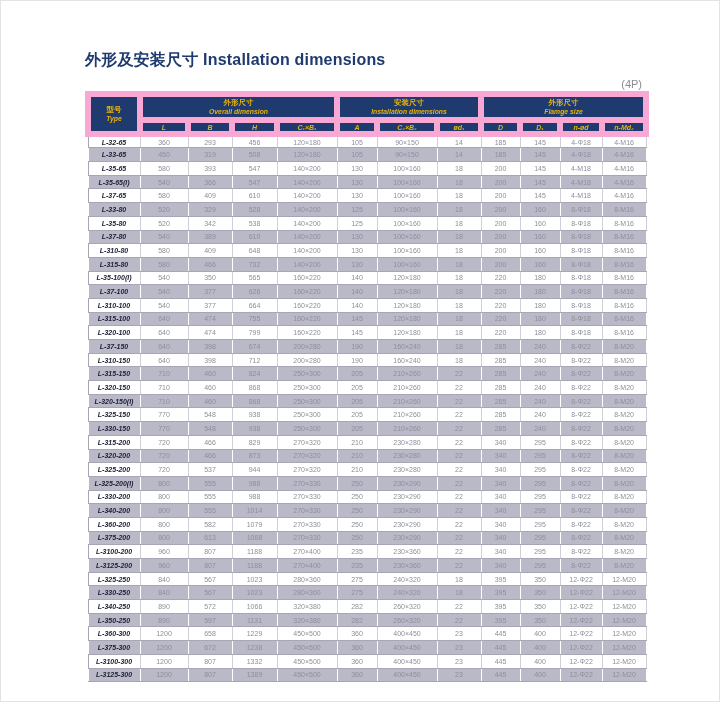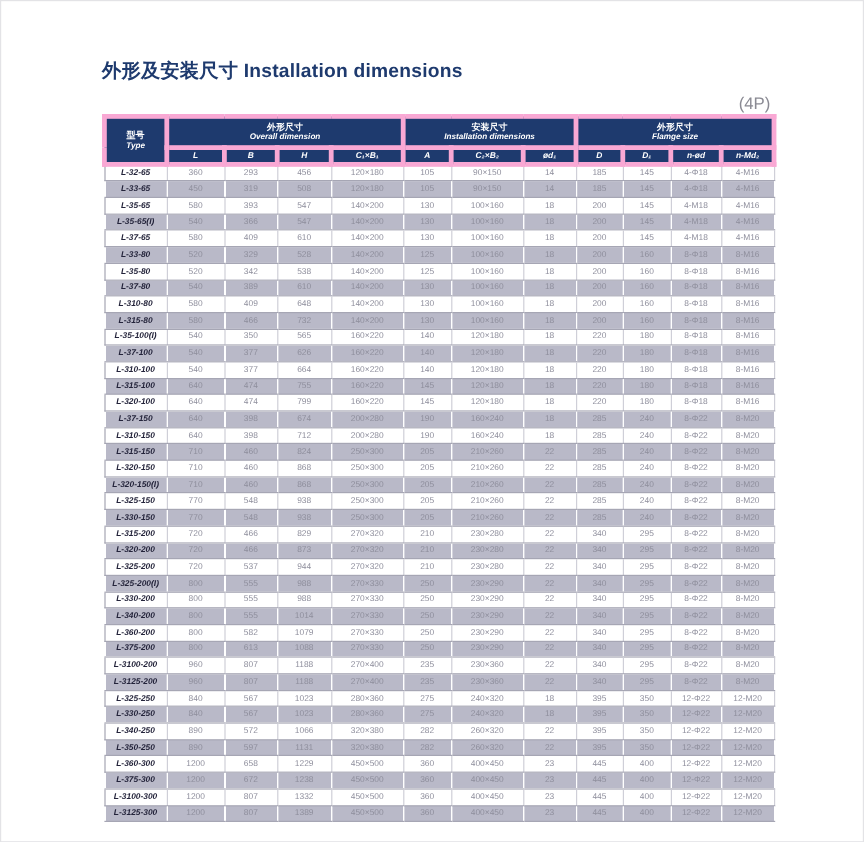--- a/index.html
+++ b/index.html
@@ -24,33 +24,33 @@
     font-size: 16px;
     font-weight: 600;
     color: var(--navy);
     letter-spacing: 0.2px;
     margin: 0;
     line-height: 1.2;
   }
   .corner-note {
     width: 557px;
     text-align: right;
-    font-size: 14px;
+    font-size: 11px;
     color: #8a8a93;
     margin: 9px 0 1px 0;
   }
   table.dim-table {
     border-collapse: collapse;
     table-layout: fixed;
     width: 558px;
   }
   .dim-table th {
     background: var(--navy);
-    color: #ffffff;
-    border: 4px solid #f9a8d4;
+    color: #eab308;
+    border: 6px solid #f9a8d4;
     padding: 0;
     font-weight: 700;
   }
   .dim-table thead tr.group-row th { height: 26px; }
   .dim-table thead tr.col-row th {
     height: 14px;
     font-size: 7px;
     font-style: italic;
   }
   .dim-table th .zh { font-size: 7.5px; font-weight: 700; line-height: 1.3; }

